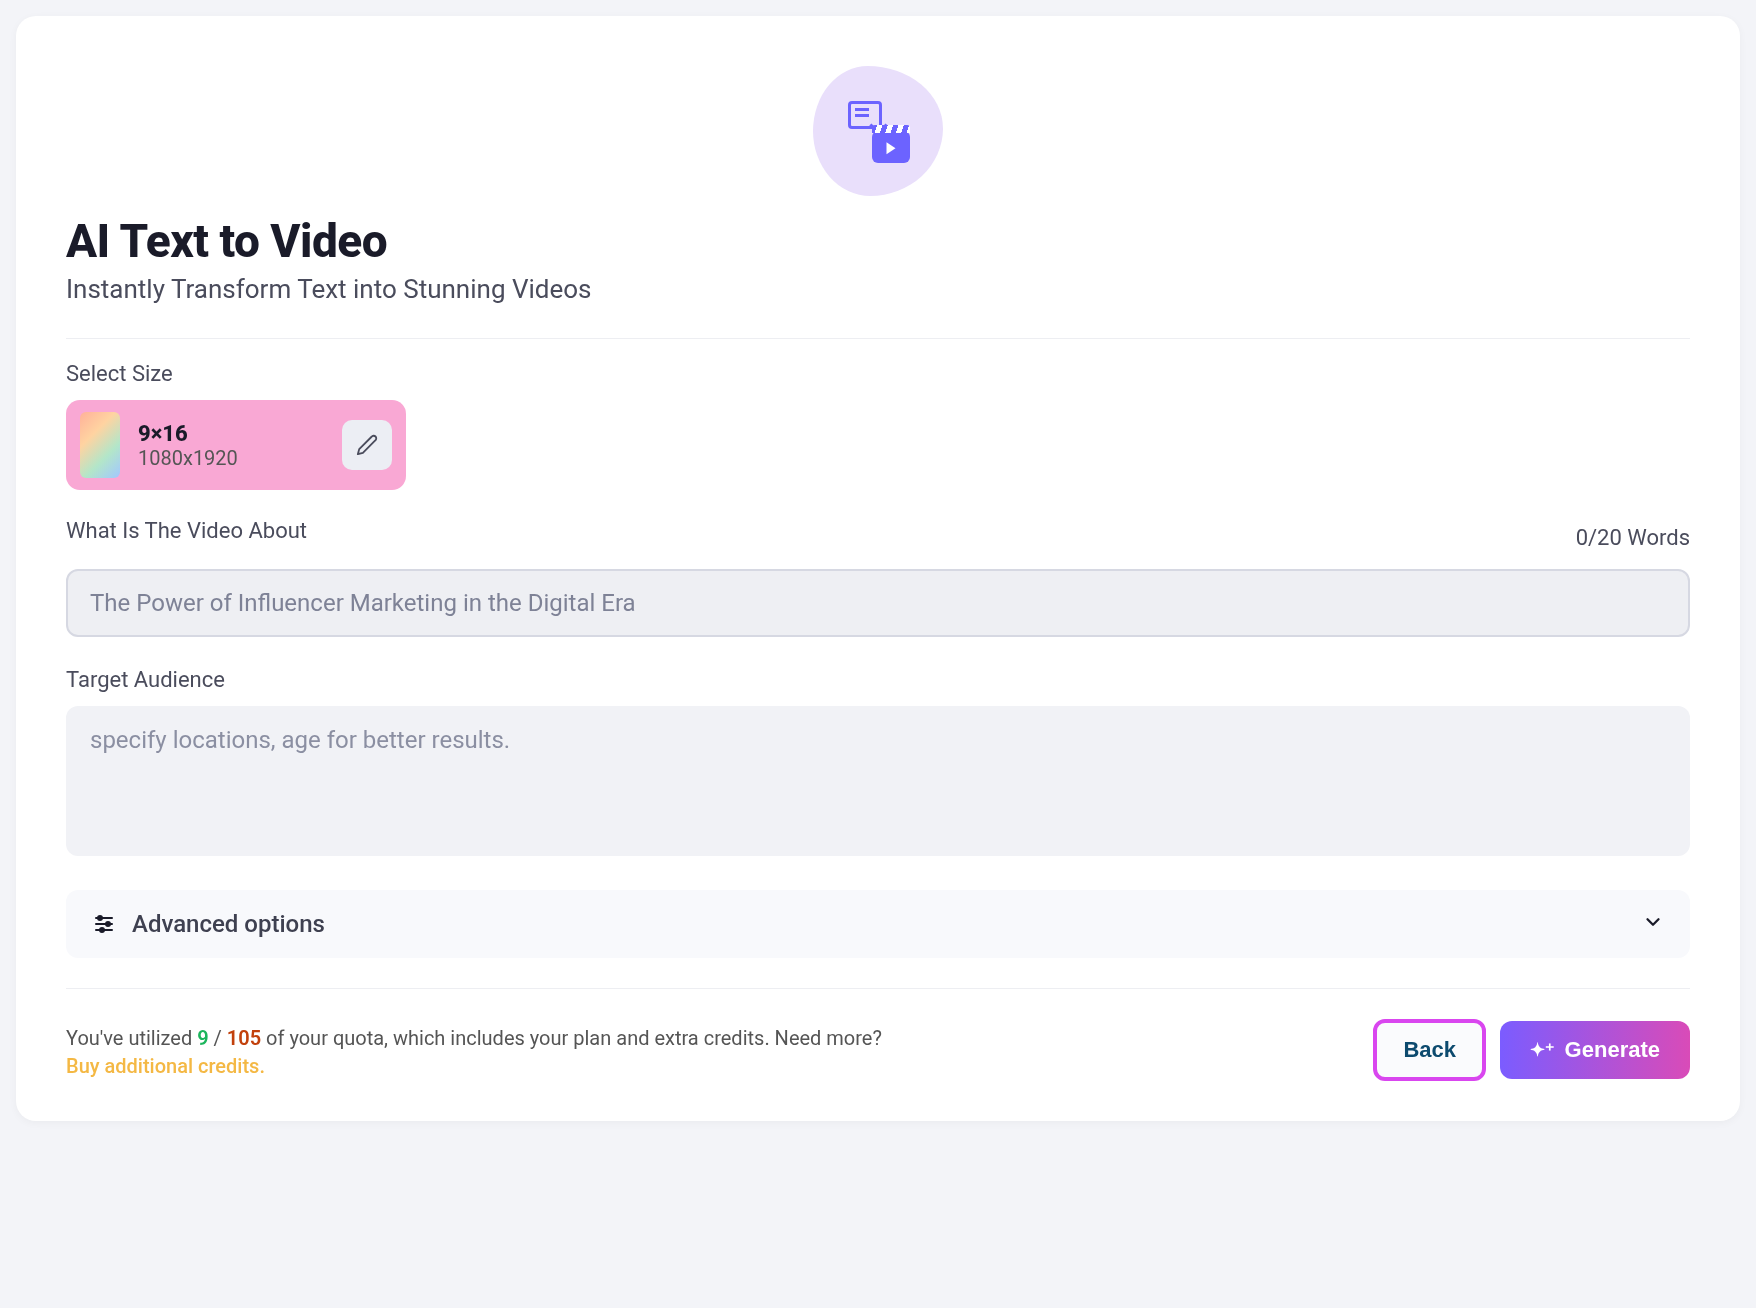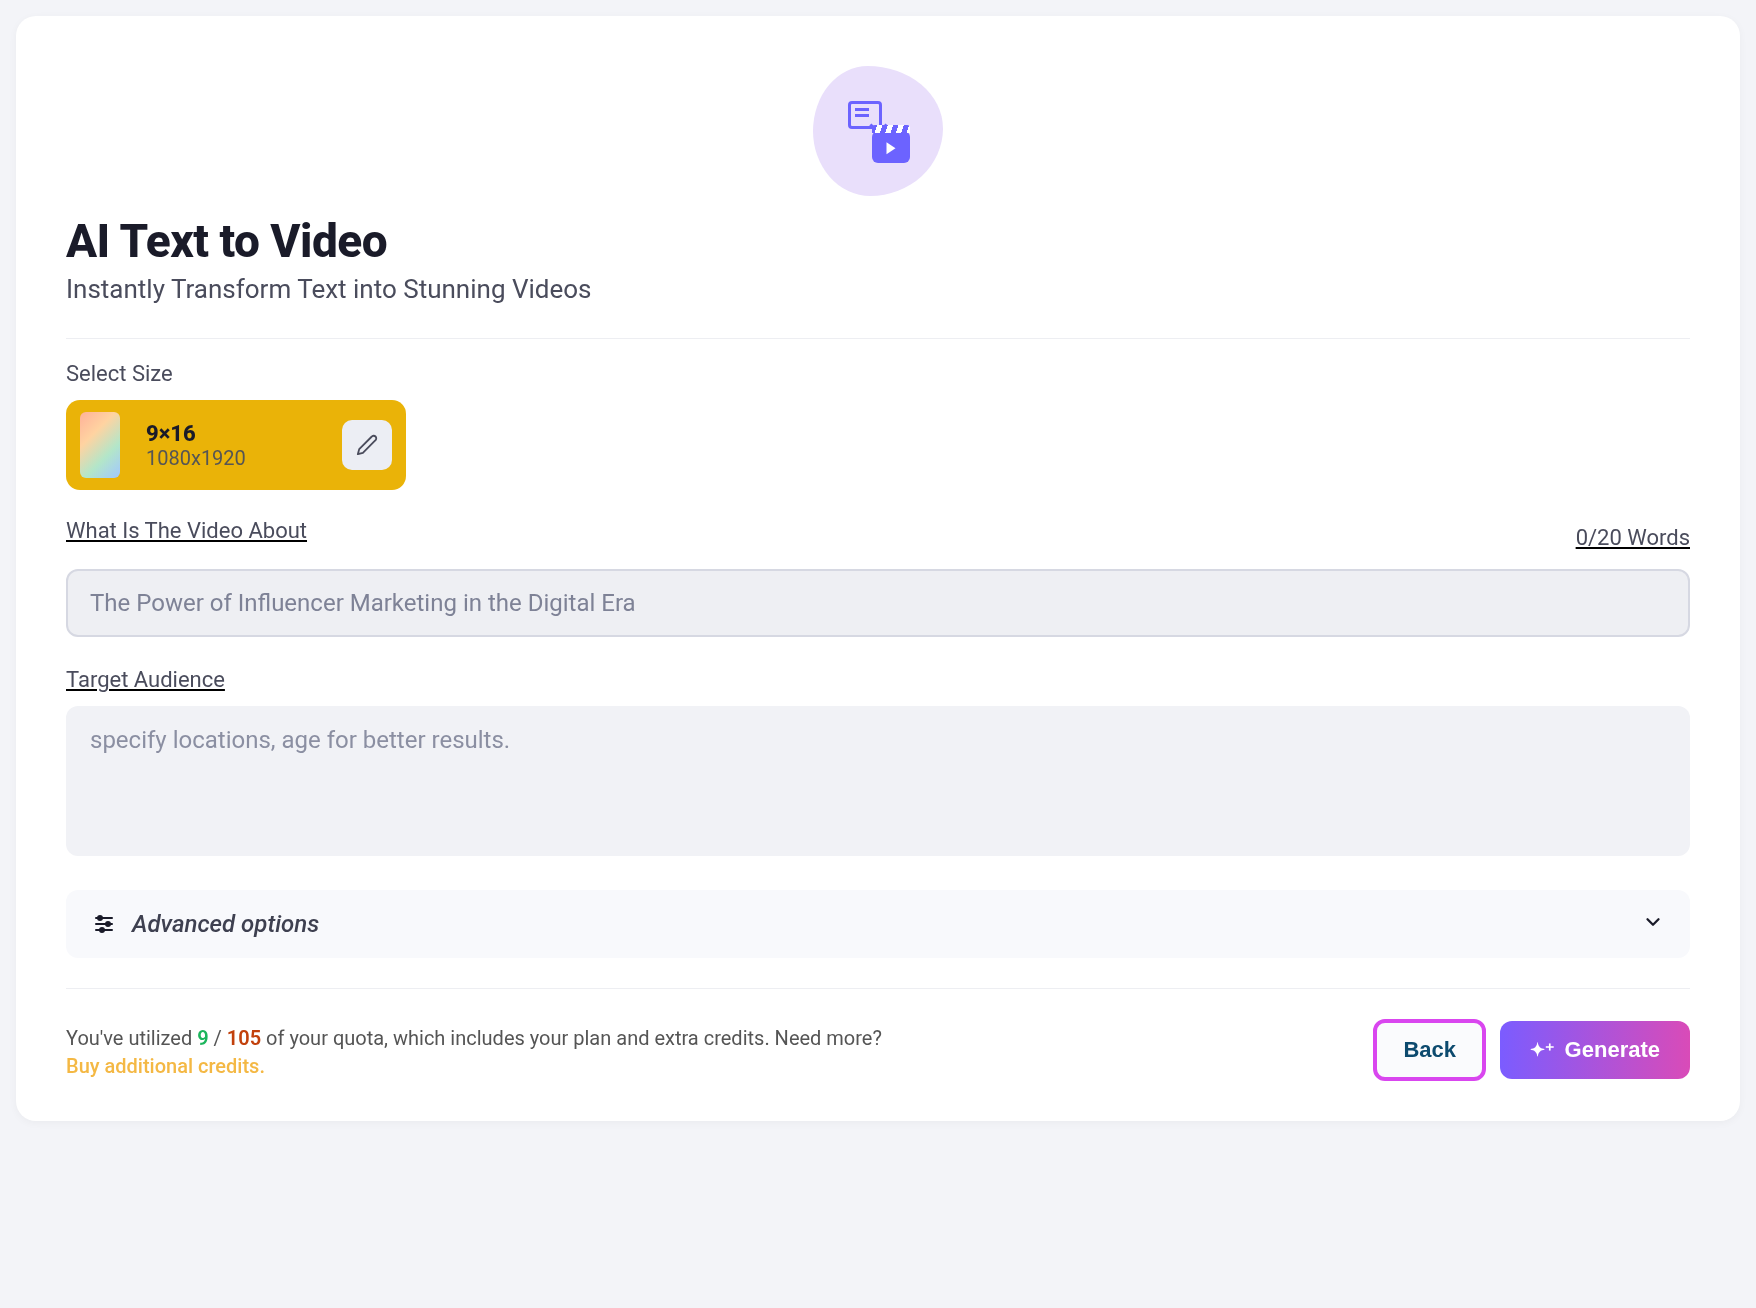--- a/index.html
+++ b/index.html
@@ -91,26 +91,26 @@
     }
     .divider { border: none; border-top: 1px solid #edeef2; margin: 34px 0 22px; }
     .row { display: flex; gap: 40px; margin-bottom: 28px; }
     .label {
       font-size: 22px;
       color: #4a4c5c;
       margin-bottom: 14px;
       font-weight: 400;
     }
     .size-card {
-      background: #eab308;
+      background: #f9a8d4;
       border-radius: 14px;
       padding: 12px 14px;
       display: flex;
       align-items: center;
-      gap: 26px;
+      gap: 18px;
       min-width: 340px;
     }
     .thumb {
       width: 40px; height: 66px;
       border-radius: 6px;
       background: linear-gradient(135deg, #ffb199, #ffd3a1, #b3e6c9, #a1c7ff);
     }
     .size-text .ratio { font-size: 22px; font-weight: 800; color: #1a1b29; }
     .size-text .dims { font-size: 20px; color: #555; }
     .edit-btn {
@@ -175,31 +175,31 @@
       border-radius: 12px;
       padding: 20px 24px;
       font-size: 24px;
       min-height: 150px;
       resize: none;
       font-family: inherit;
       color: #1a1b29;
       outline: none;
     }
     .textarea::placeholder { color: #8b8fa2; }
-    .section { margin-bottom: 30px; text-decoration: underline; }
+    .section { margin-bottom: 30px; }
     .advanced {
       background: #f8f9fc;
       border-radius: 12px;
       padding: 20px 26px;
       display: flex;
       align-items: center;
       gap: 16px;
       cursor: pointer;
     }
-    .advanced-label { font-size: 24px; color: #3e4050; font-weight: 500; font-style: italic; }
+    .advanced-label { font-size: 24px; color: #3e4050; font-weight: 500; }
     .advanced .chev { margin-left: auto; }
     .footer {
       display: flex;
       justify-content: space-between;
       align-items: center;
       gap: 24px;
       padding-top: 30px;
       border-top: 1px solid #edeef2;
       margin-top: 30px;
     }

